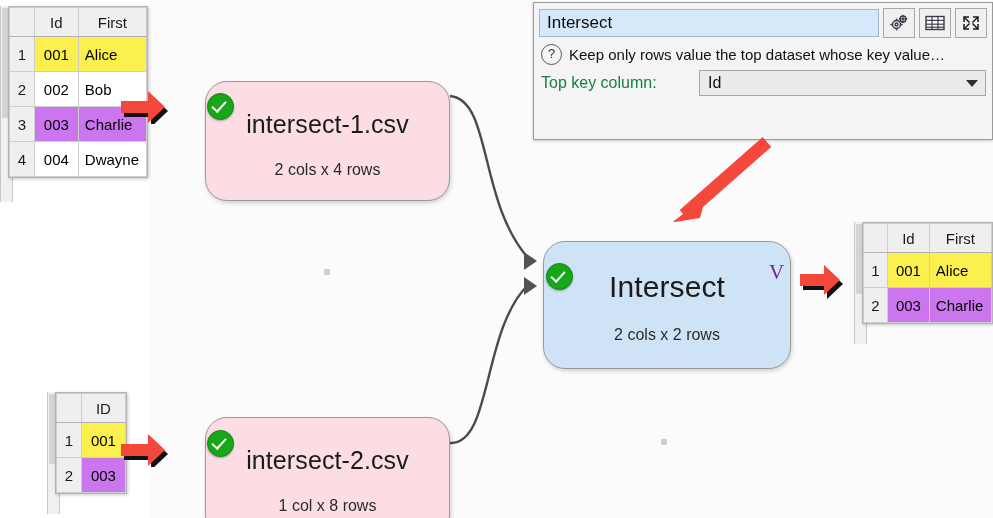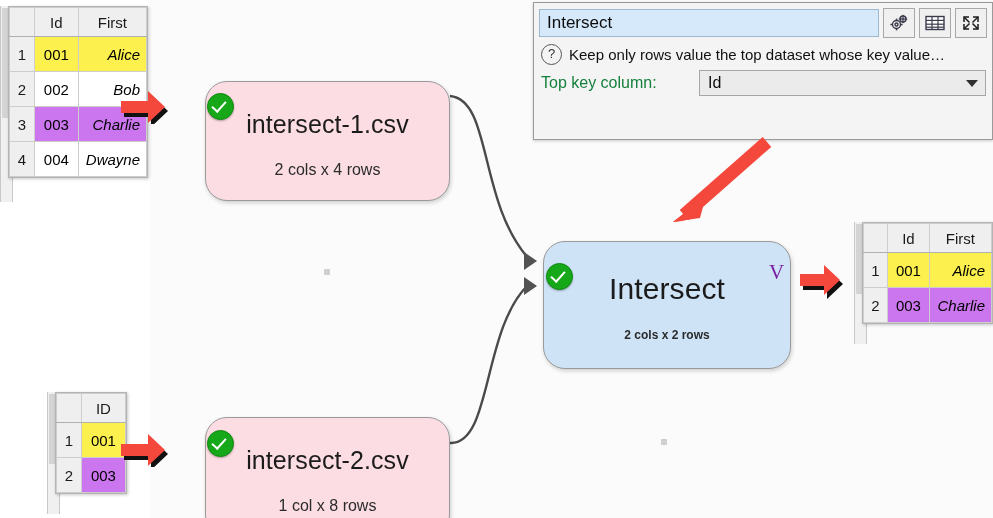--- a/index.html
+++ b/index.html
@@ -69,21 +69,21 @@
   #node-csv1 { left: 205px; top: 52px;  width: 245px; height: 120px; }
   #node-csv1 .node-title { font-size: 25px; margin-top: 6px; }
   #node-csv1 .node-sub   { font-size: 16px; margin-top: 22px; }
 
   #node-csv2 { left: 205px; top: 388px; width: 245px; height: 120px; }
   #node-csv2 .node-title { font-size: 25px; margin-top: 6px; }
   #node-csv2 .node-sub   { font-size: 16px; margin-top: 22px; }
 
   #node-intersect { left: 543px; top: 212px; width: 248px; height: 128px; }
   #node-intersect .node-title { font-size: 30px; margin-top: 4px; }
-  #node-intersect .node-sub   { font-size: 12px; margin-top: 22px; font-weight: bold; }
+  #node-intersect .node-sub   { font-size: 16px; margin-top: 22px; }
 
   
   .status-ok {
     position: absolute;
     width: 25px;
     height: 25px;
     border-radius: 50%;
     background: #16a818;
     border: 1px solid #0c8a0e;
     box-shadow: 0 1px 2px rgba(0,0,0,0.3);
@@ -152,21 +152,21 @@
     font-size: 15px;
     border-bottom: 1px solid #b0b0b0;
   }
   .grid td.rowhdr {
     background: #efefef;
     text-align: center;
     width: 22px;
     color: #1a1a1a;
   }
   .grid td.num { text-align: center; }
-  .grid td.txt { text-align: right; font-style: italic; }
+  .grid td.txt { text-align: left; }
   .grid td { height: 34px; background: #ffffff; }
   .hl-yellow { background: #fbf04e !important; }
   .hl-purple { background: #cb76ef !important; margin-left: 20px; }
 
   .vscroll {
     position: absolute;
     width: 11px;
     background: #f0f0f0;
     border-right: 1px solid #c8c8c8;
     border-left: 1px solid #c8c8c8;

